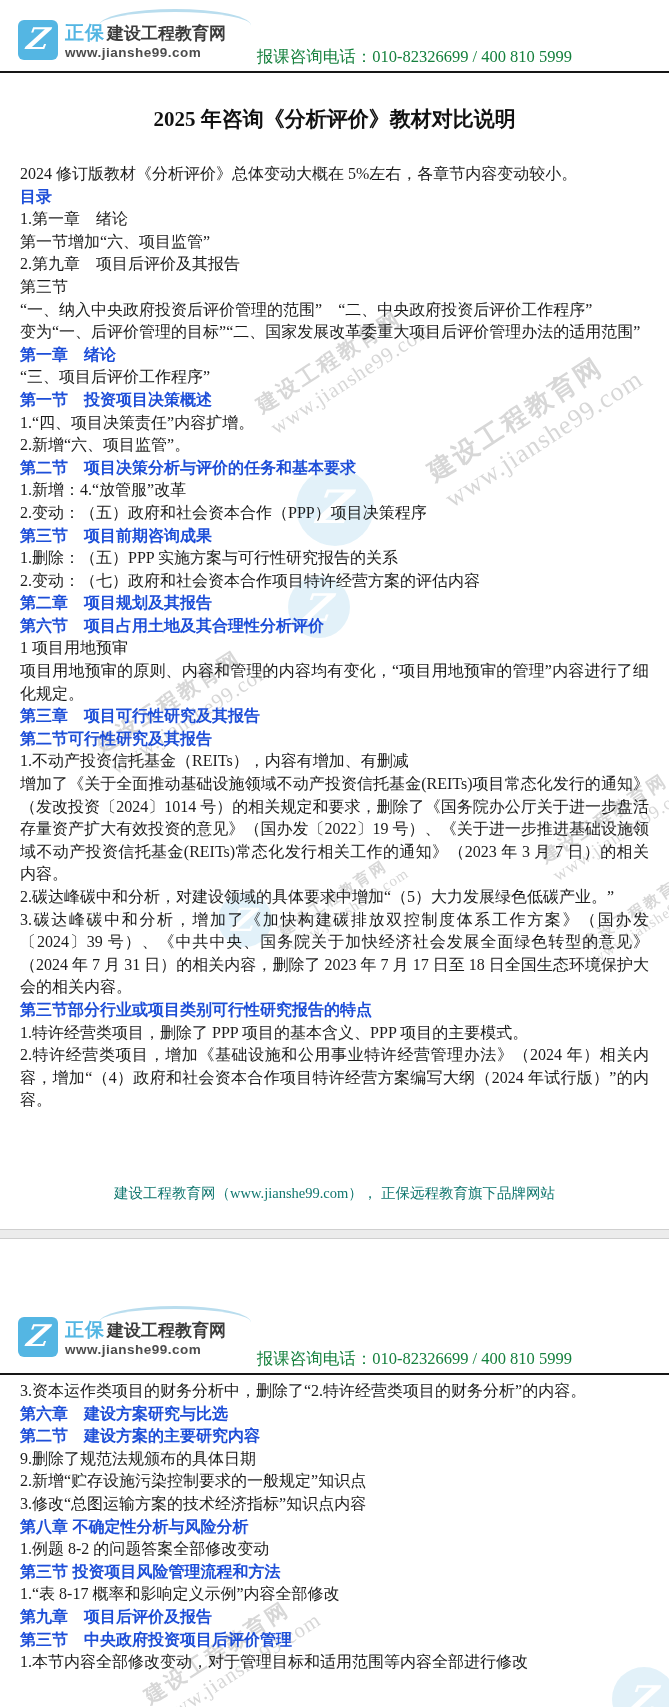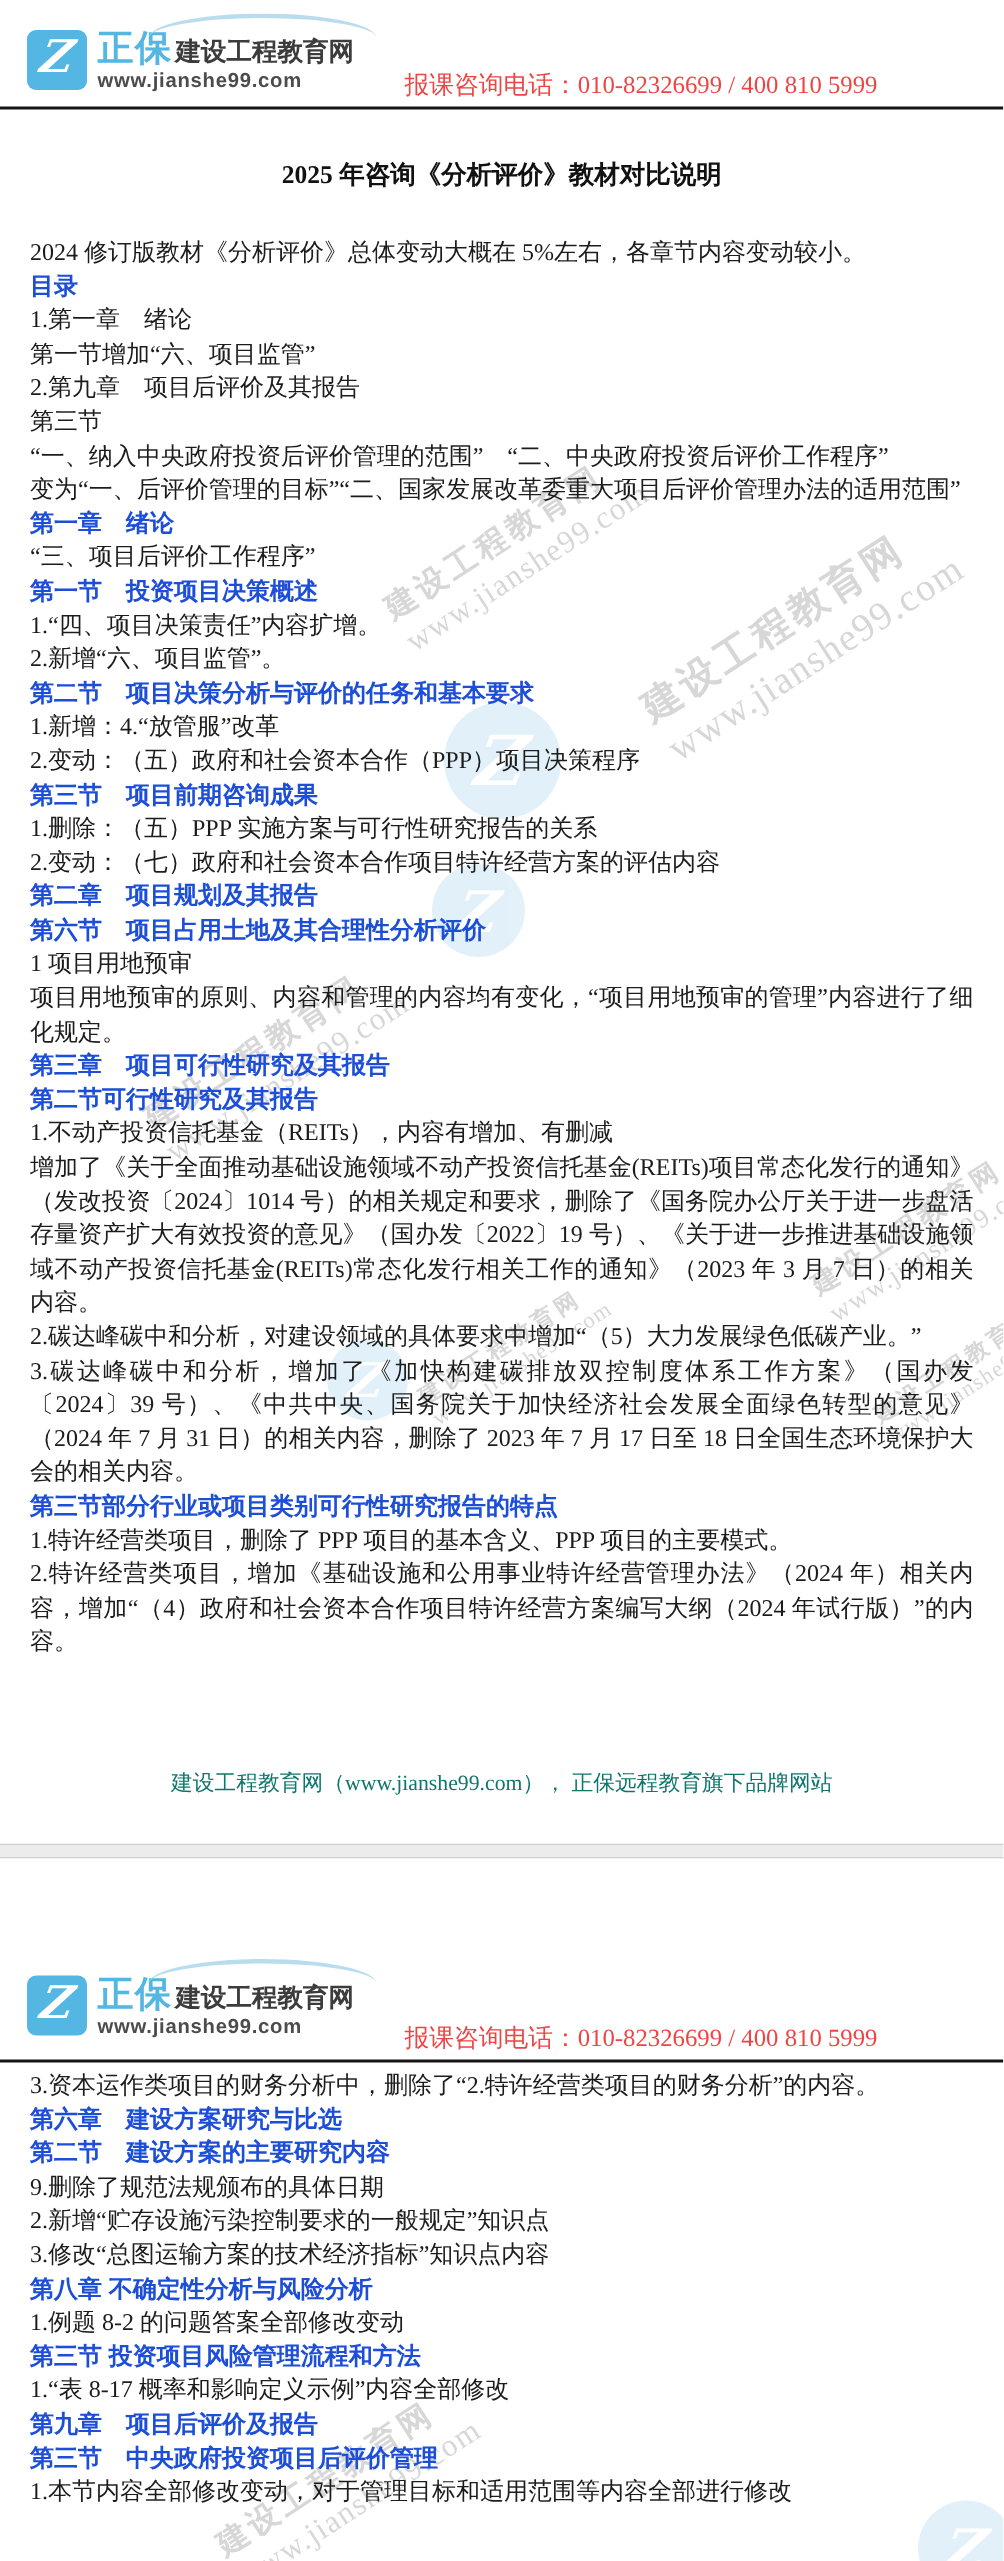--- a/index.html
+++ b/index.html
@@ -34,32 +34,32 @@
     color:#fff;font-family:"DejaVu Serif", serif;
     font-style:italic;font-weight:bold;font-size:30px;line-height:1;
     transform:skewX(-10deg) translateY(-1px);
   }
   .logo-words{margin-left:7px;position:relative;padding-top:4px;white-space:nowrap;}
   .logo-arc{
     position:absolute;left:34px;top:-11px;width:152px;height:30px;
     border-top:3px solid #b9ddee;border-radius:50%;
   }
   .logo-line1{font-family:"Liberation Sans", sans-serif;font-weight:bold;font-size:17px;line-height:18px;}
-  .logo-line1 .zb{color:var(--brand-blue);font-size:24px;letter-spacing:1px;margin-right:2px;}
+  .logo-line1 .zb{color:var(--brand-blue);font-size:19px;letter-spacing:1px;margin-right:2px;}
   .logo-line1 .nm{color:#3c3c3c;}
   .logo-line2{font-family:"Liberation Sans", sans-serif;font-weight:bold;font-size:13.5px;color:#4c4c4c;letter-spacing:.5px;margin-top:2px;}
   .phone{
-    position:absolute;right:84px;bottom:3px;white-space:nowrap;
-    font-size:16.5px;color:#ef4444;
+    position:absolute;right:97px;bottom:3px;white-space:nowrap;
+    font-size:16.5px;color:#15803d;
   }
 
   
   .doc-title{
     margin:32px 0 0 0;text-align:center;
-    font-size:17px;font-weight:bold;color:#111;
+    font-size:21px;font-weight:bold;color:#111;
   }
   .doc-body{margin:30px 20px 0 20px;text-align:justify;}
   #page2 .doc-body{margin-top:5px;}
   .doc-body p.line{
     margin:0;font-size:16px;line-height:22.6px;color:var(--text);
   }
   .doc-body p.line.bold{
     font-family:"Liberation Sans", sans-serif;
     font-weight:bold;color:#1d4ed8;
   }

